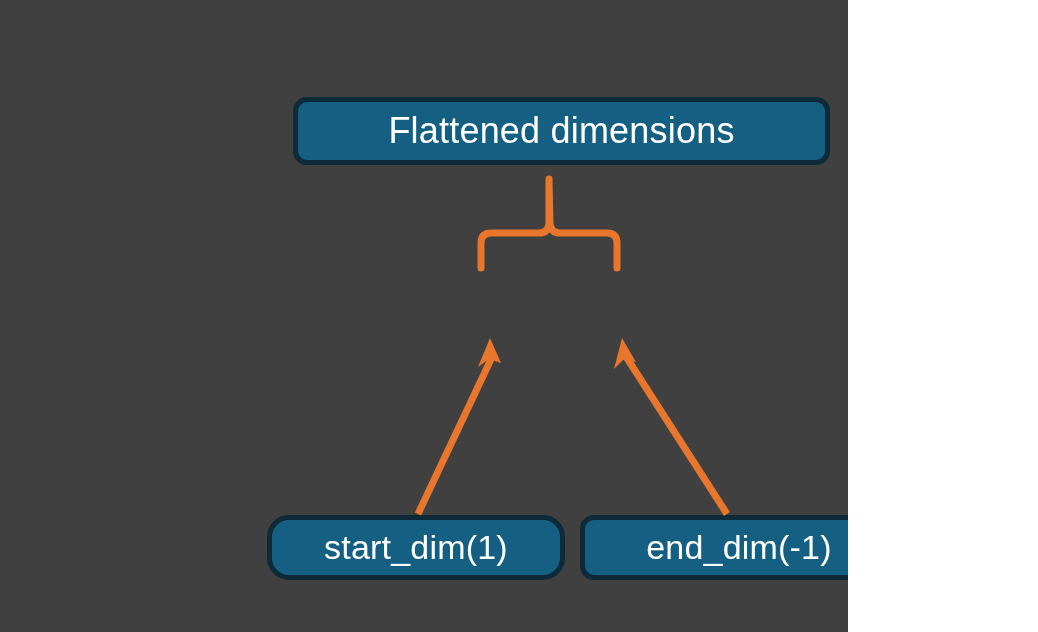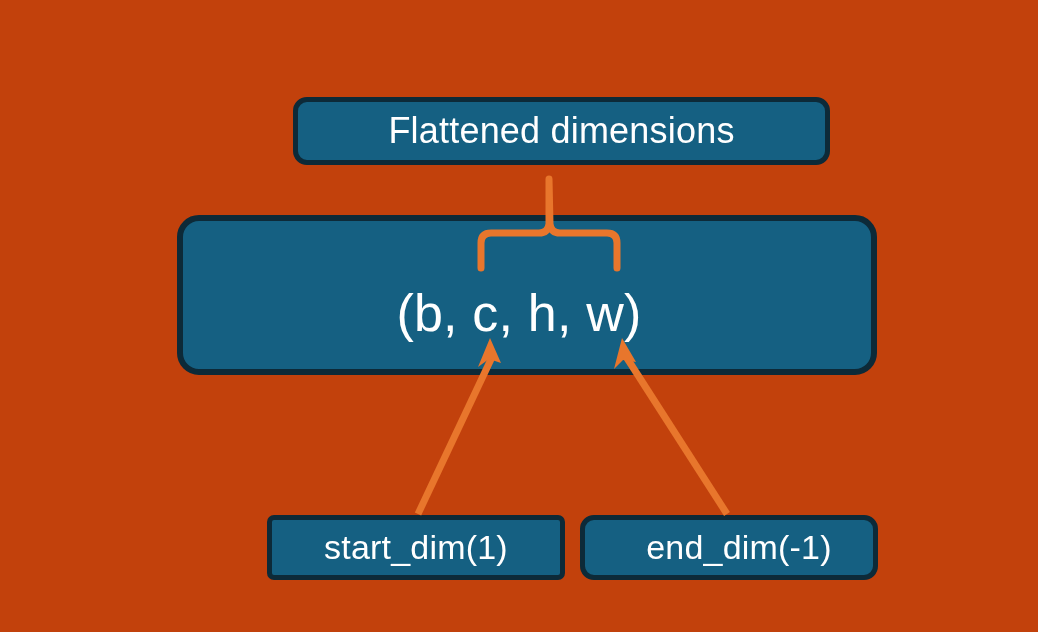--- a/index.html
+++ b/index.html
@@ -5,23 +5,23 @@
   html, body {
     margin: 0;
     padding: 0;
     background: #ffffff;
   }
   body {
     font-family: "Liberation Sans", sans-serif;
   }
   #canvas {
     position: relative;
-    width: 1038px;
+    width: 848px;
     height: 632px;
-    background: #c2410c;
+    background: #404040;
     overflow: hidden;
   }
   .node {
     position: absolute;
     box-sizing: border-box;
     background: #156082;
     border: 5px solid #0d2a38;
     border-radius: 16px;
     display: flex;
     align-items: center;
@@ -53,21 +53,21 @@
     position: relative;
     top: 18px;
     left: -8px;
   }
   #node-start-dim {
     left: 267px;
     top: 515px;
     width: 298px;
     height: 65px;
     font-size: 34px;
-    border-radius: 7px;
+    border-radius: 22px;
   }
   #node-end-dim {
     left: 580px;
     top: 515px;
     width: 298px;
     height: 65px;
     font-size: 34px;
     border-radius: 14px;
     padding-left: 20px;
   }
@@ -100,23 +100,20 @@
 </style>
 </head>
 <body>
 
 <div id="canvas">
 
   <div class="node" id="node-flattened">
     <span class="node-label">Flattened dimensions</span>
   </div>
 
-  <div class="node" id="node-shape">
-    <span class="shape-label">(b, c, h, w)</span>
-  </div>
 
   <div class="node" id="node-start-dim">
     <span class="node-label">start_dim(1)</span>
   </div>
 
   <div class="node" id="node-end-dim">
     <span class="node-label">end_dim(-1)</span>
   </div>
 
   <svg id="connectors" viewBox="0 0 1038 632">

